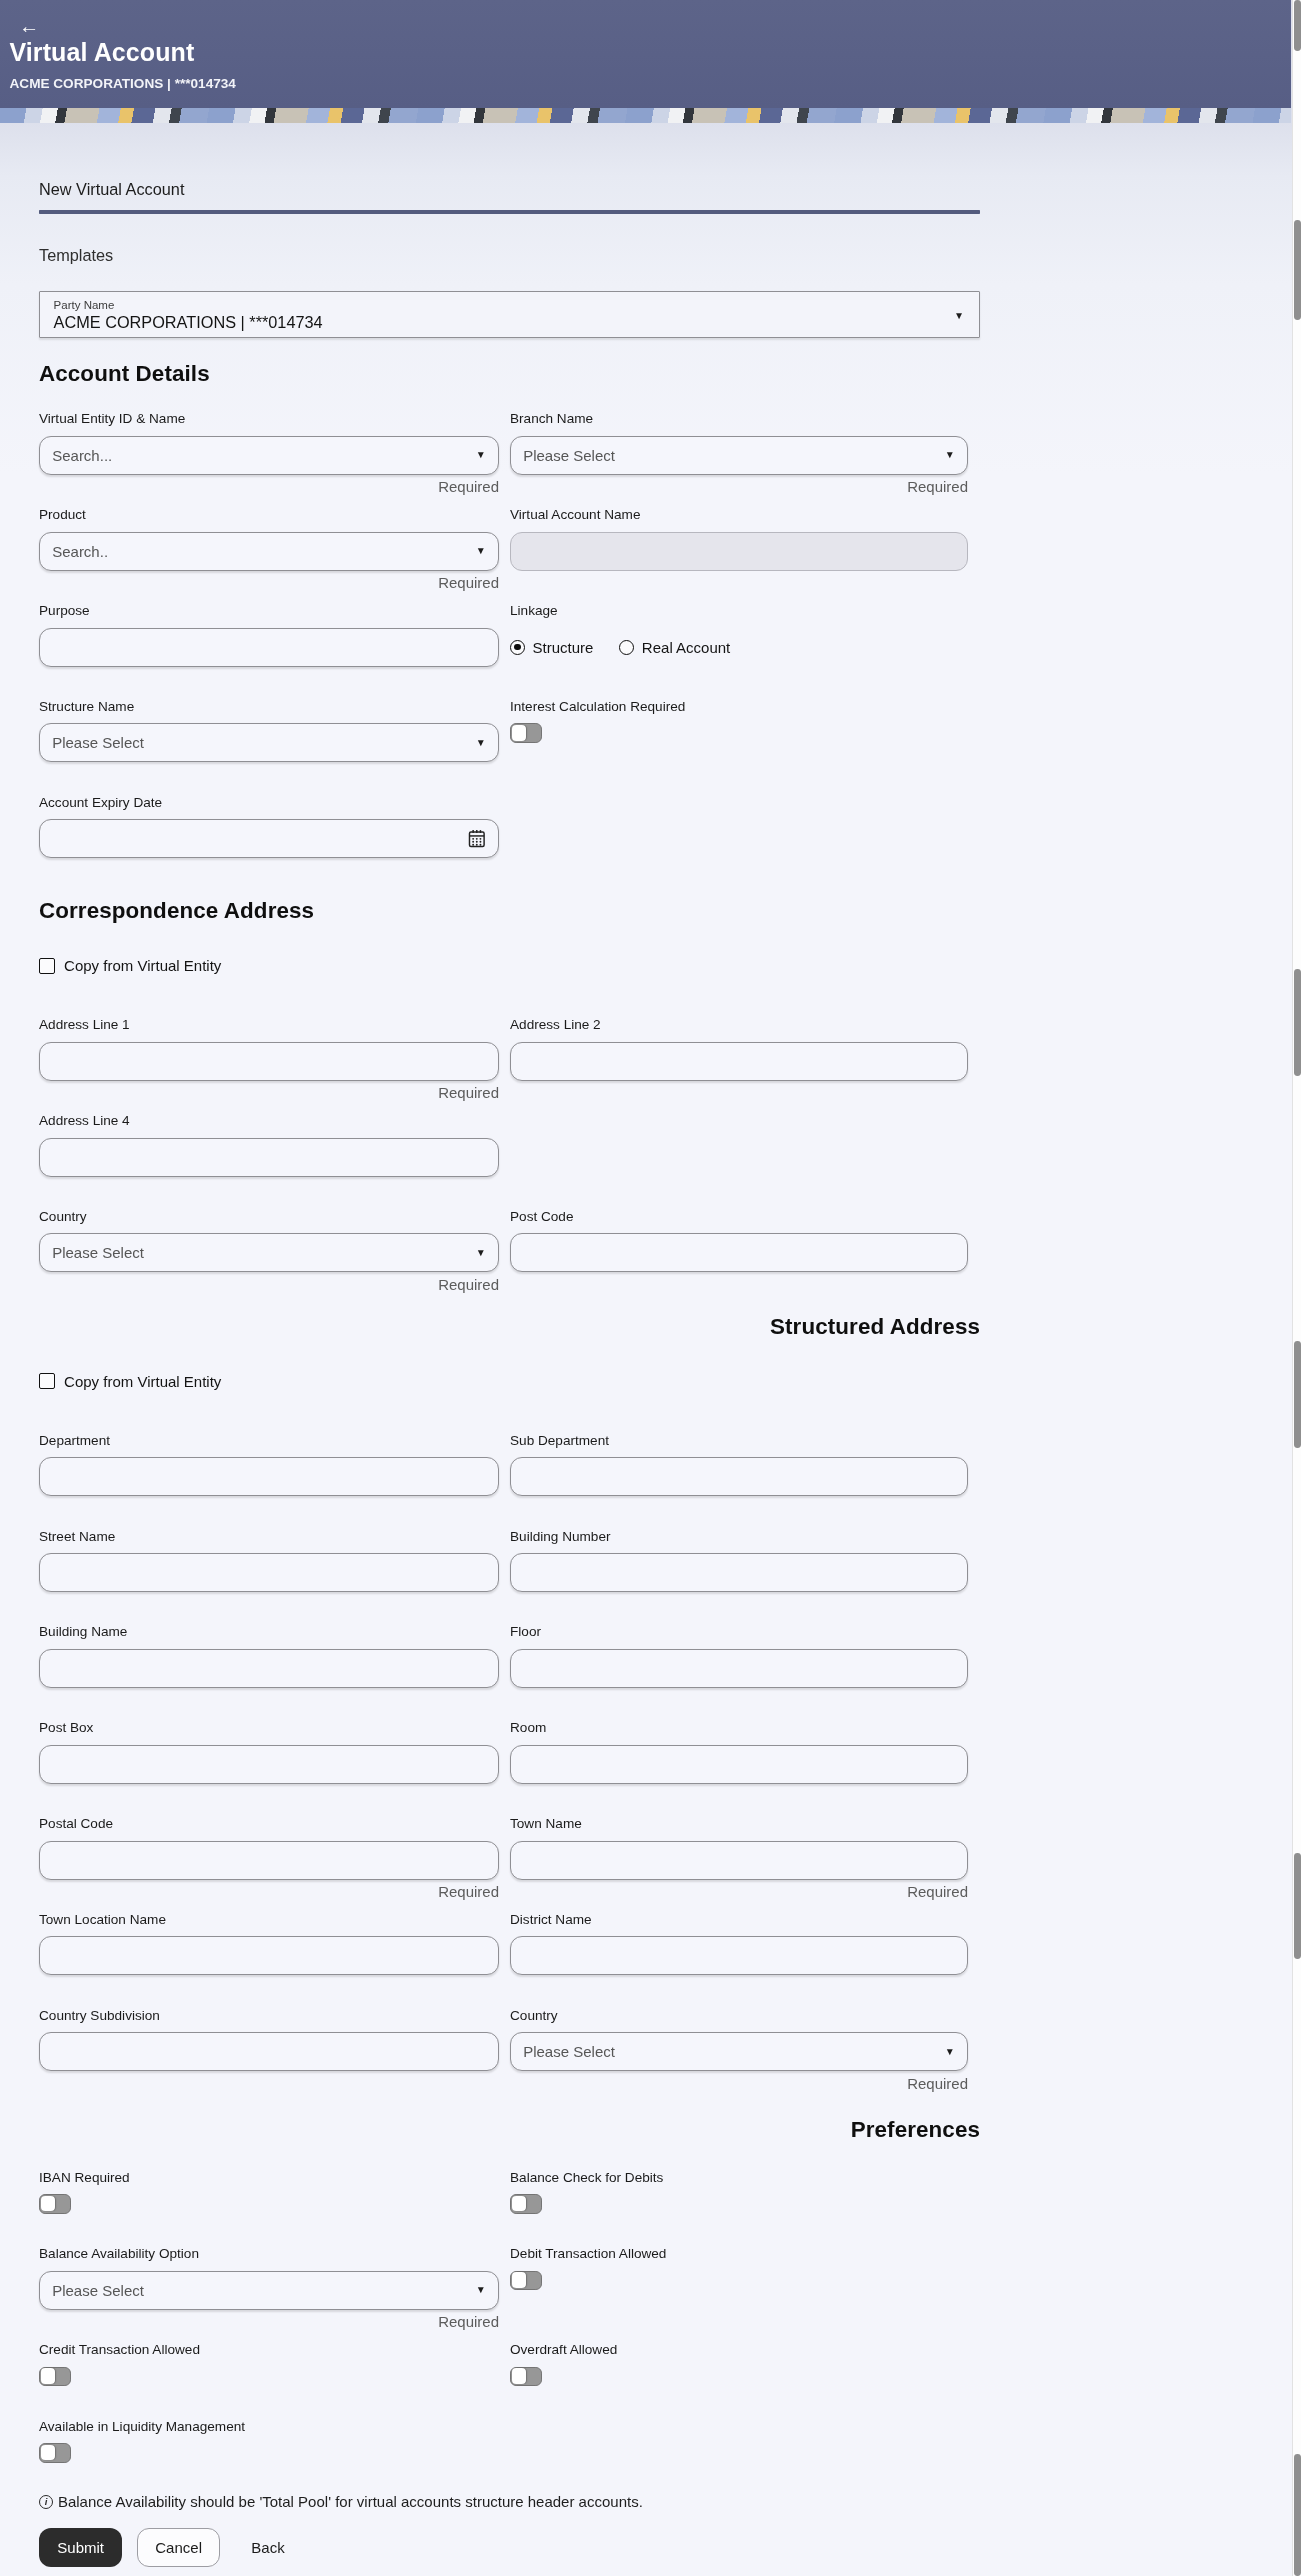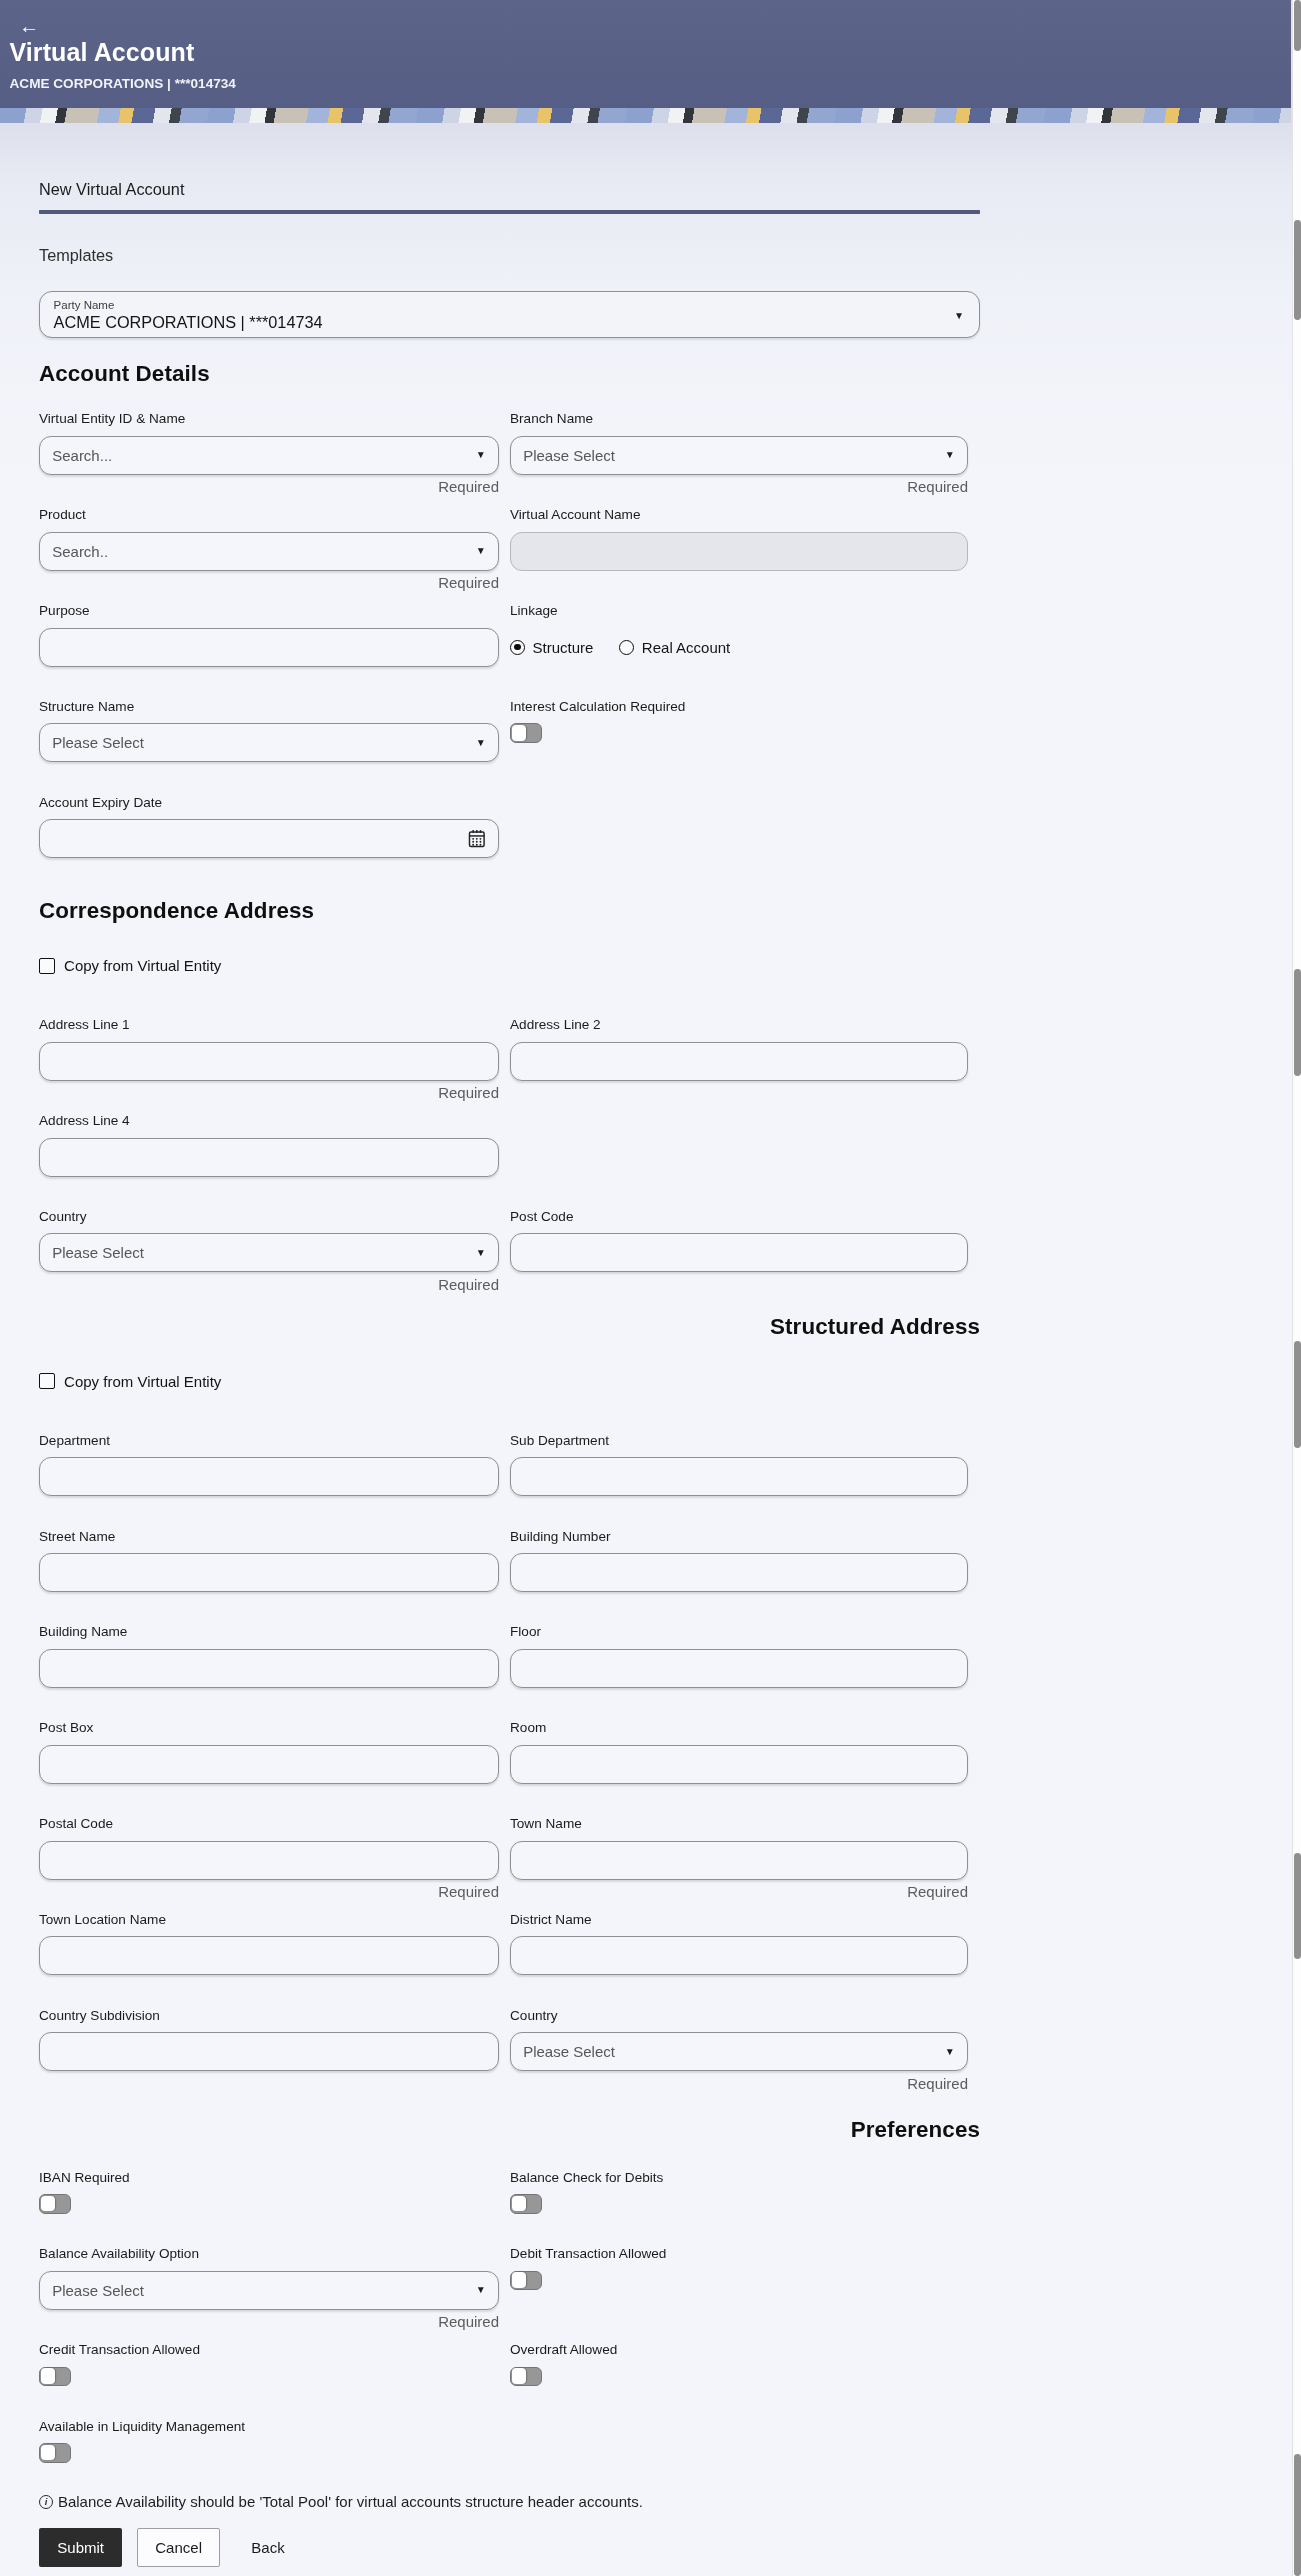--- a/index.html
+++ b/index.html
@@ -23,21 +23,21 @@
 
   
   .content { position:absolute; top:123px; left:39px; width:941px; }
 
   .tabs { display:flex; gap:32px; margin-top:57px;flex-direction:column; }
   .tab { font-size:16.3px; color:#1c1c1c; padding-bottom:15px; position:relative; cursor:pointer; }
   .tab.inactive { color:#2e2e2e; }
   .tab.active::after { content:''; position:absolute; left:0; right:0; bottom:0; height:4.1px; background:#535b7d; border-radius:0.7px; }
 
   .party-box { margin-top:11px; width:941px; height:47px; background:#f3f4fa; border:0.7px solid #8f8f94;
-    border-radius:13px; box-shadow:0 1.4px 2px rgba(0,0,0,0.10); padding:6.8px 13.6px 0 13.6px; position:relative; cursor:pointer; }
+    border-radius:1px; box-shadow:0 1.4px 2px rgba(0,0,0,0.10); padding:6.8px 13.6px 0 13.6px; position:relative; cursor:pointer; }
   .party-label { font-size:11.5px; color:#3c3c3c; }
   .party-value { font-size:16.3px; color:#141414; margin-top:2px; }
   .party-box .chev { position:absolute; right:15px; top:19px; }
 
   h2.section { font-size:22.4px; font-weight:800; color:#0f0f0f; letter-spacing:0.1px; }
   .h-acct { margin-top:23px; margin-bottom:24.4px; }
   .h-corr { margin-top:19px; }
   .h-struct { margin-top:20.3px;text-align:right; }
   .h-pref { margin-top:24.4px; margin-bottom:27px;text-align:right; }
 
@@ -67,21 +67,21 @@
   .toggle { width:32px; height:19.7px; background:#979797; border:1.4px solid #747474; border-radius:6.1px;
     position:relative; margin-top:4.1px; cursor:pointer; }
   .toggle .knob { position:absolute; left:0.7px; top:0.7px; width:14.2px; height:15.6px; background:#ffffff;
     border-radius:4.1px; box-shadow:0.7px 0 1.4px rgba(0,0,0,0.35); }
 
   .footer-info { display:flex; align-items:flex-start; gap:4.7px; margin-top:9.5px; }
   .info-icon { flex:0 0 auto; width:14.2px; height:14.2px; border:1.1px solid #2b2b2b; border-radius:50%;
     display:flex; align-items:center; justify-content:center; font-size:9.5px; font-style:italic; font-weight:700; color:#2b2b2b; margin-top:1.4px; }
   .footer-info .txt { font-size:15px; color:#1e1e1e; }
   .btn-row { display:flex; align-items:center; gap:15px; margin-top:17.6px; }
-  .btn { height:39px; display:flex; align-items:center; justify-content:center; font-size:15px; border-radius:2px; cursor:pointer; }
+  .btn { height:39px; display:flex; align-items:center; justify-content:center; font-size:15px; border-radius:12px; cursor:pointer; }
   .btn-submit { background:#2c2c2c; color:#ffffff; padding:0 18.3px; }
   .btn-cancel { background:#fcfcfe; color:#1b1b1b; border:0.7px solid #9d9da3; padding:0 17px; }
   .btn-back { background:transparent; color:#1b1b1b; padding:0 16.3px; }
 </style>
 </head>
 <body>
 
 <div class="page">
 
   <div class="appbar">

